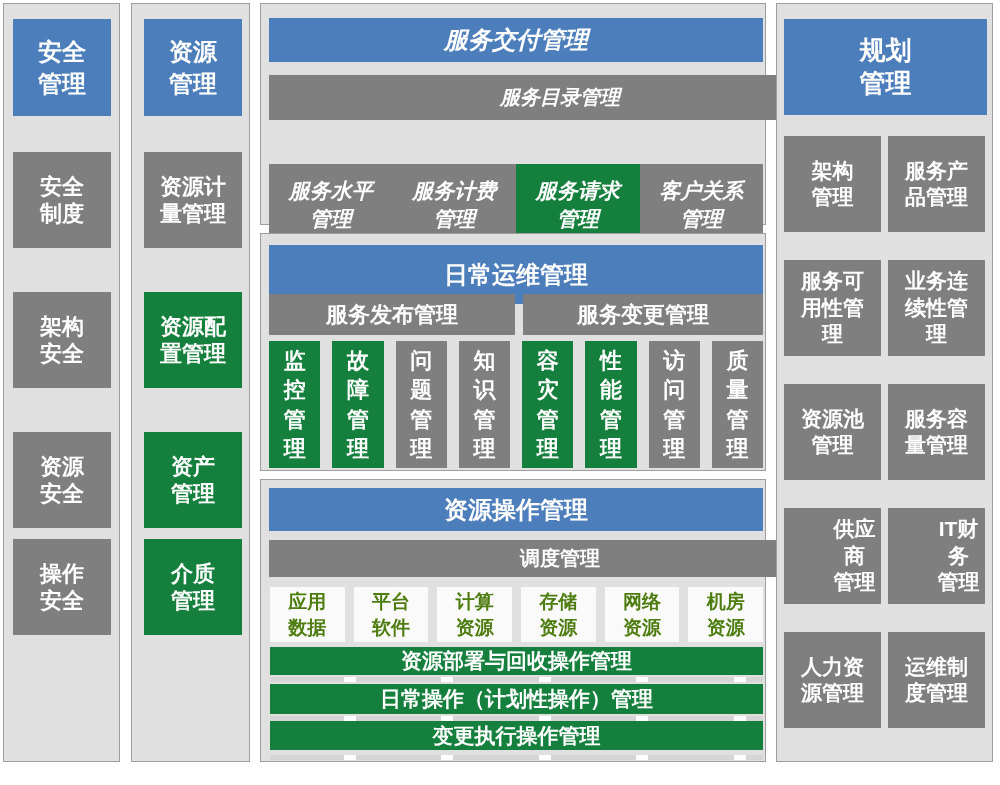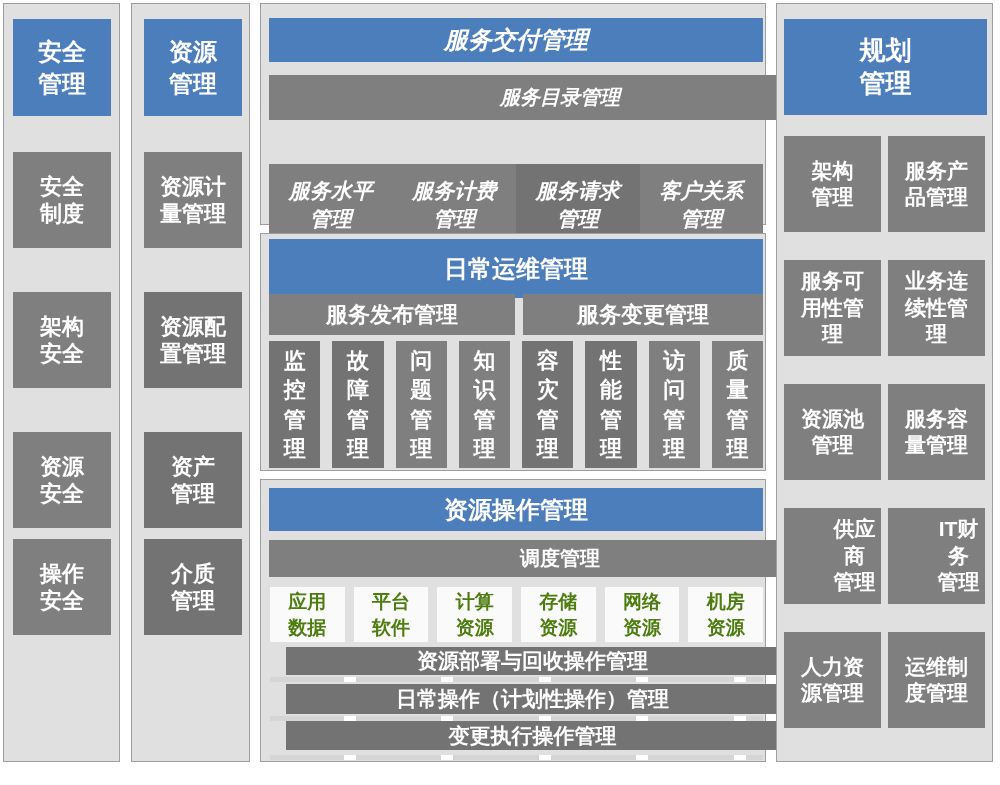--- a/index.html
+++ b/index.html
@@ -19,21 +19,21 @@
     display: flex;
     align-items: center;
     justify-content: center;
     text-align: center;
     white-space: pre-line;
     color: #ffffff;
     font-weight: bold;
   }
   .blue   { background: #4d7ebc; }
   .gray   { background: #7f7f7f; }
-  .orange { background: #737373; }
+  .orange { background: #15803d; }
   .white  { background: #fafafa; color: #4d7c0f; }
 
   
   #panel-security  { left: 3px;   top: 3px; width: 117px; height: 759px; }
   #panel-resource  { left: 131px; top: 3px; width: 119px; height: 759px; }
   .sidebox { left: 9px; width: 98px; height: 96px; font-size: 22px; line-height: 1.25; }
   #panel-resource .sidebox { left: 12px; }
   .side-header { font-size: 24px; line-height: 1.3; height: 97px; }
   .side-r1 { top: 15px; }
   .side-r2 { top: 148px; }
@@ -47,36 +47,36 @@
   #panel-resource-ops { left: 260px; top: 479px; width: 506px; height: 283px; }
   .center-header { left: 8px; width: 494px; font-size: 24px; }
   .center-bar    { left: 8px; width: 582px; font-size: 20px; }
 
   #delivery-header { top: 14px; height: 44px; }
   #catalog-bar     { top: 71px; height: 45px; }
   .delivery-row { position: absolute; left: 8px; top: 124px; width: 494px; height: 81px;
                   display: flex; gap: 0; margin-top: 36px; }
   .delivery-row .box { position: static; flex: 1; font-size: 21px; line-height: 1.3; }
 
-  #ops-header { top: 5px; height: 59px; }
+  #ops-header { top: 11px; height: 59px; }
   .ops-bar-row { position: absolute; left: 8px; top: 60px; width: 494px; height: 41px;
                  display: flex; gap: 8px; }
   .ops-bar-row .box { position: static; font-size: 22px; }
   #release-bar { width: 246px; }
   #change-bar  { flex: 1; }
   .ops-col-row { position: absolute; left: 8px; top: 107px; width: 494px; height: 127px;
                  display: flex; gap: 12px; }
   .ops-col-row .box { position: static; flex: 1; font-size: 22px; line-height: 1.34; }
 
   #resource-ops-header { top: 8px; height: 43px; }
   #schedule-bar        { top: 60px; height: 37px; }
   .resource-row { position: absolute; left: 9px; top: 107px; width: 493px; height: 55px;
                   display: flex; gap: 9px; }
   .resource-row .box { position: static; flex: 1; font-size: 19px; line-height: 1.35; }
-  .action-bar { left: 9px; width: 493px; font-size: 21px; margin-left: 16px; }
+  .action-bar { left: 9px; width: 493px; font-size: 21px; }
   #deploy-recycle-bar   { top: 167px; height: 28px; }
   #routine-ops-bar      { top: 204px; height: 30px; }
   #change-execution-bar { top: 241px; height: 29px; }
   .grid-band { position: absolute; left: 9px; width: 493px; height: 5px; background: #d5d5d5; }
   #band-1 { top: 197px; }
   #band-2 { top: 236px; }
   #band-3 { top: 275px; }
   .notch { position: absolute; top: 0; width: 12px; height: 5px; background: #ffffff; }
   .notch-1 { left: 74px; }
   .notch-2 { left: 171px; }

